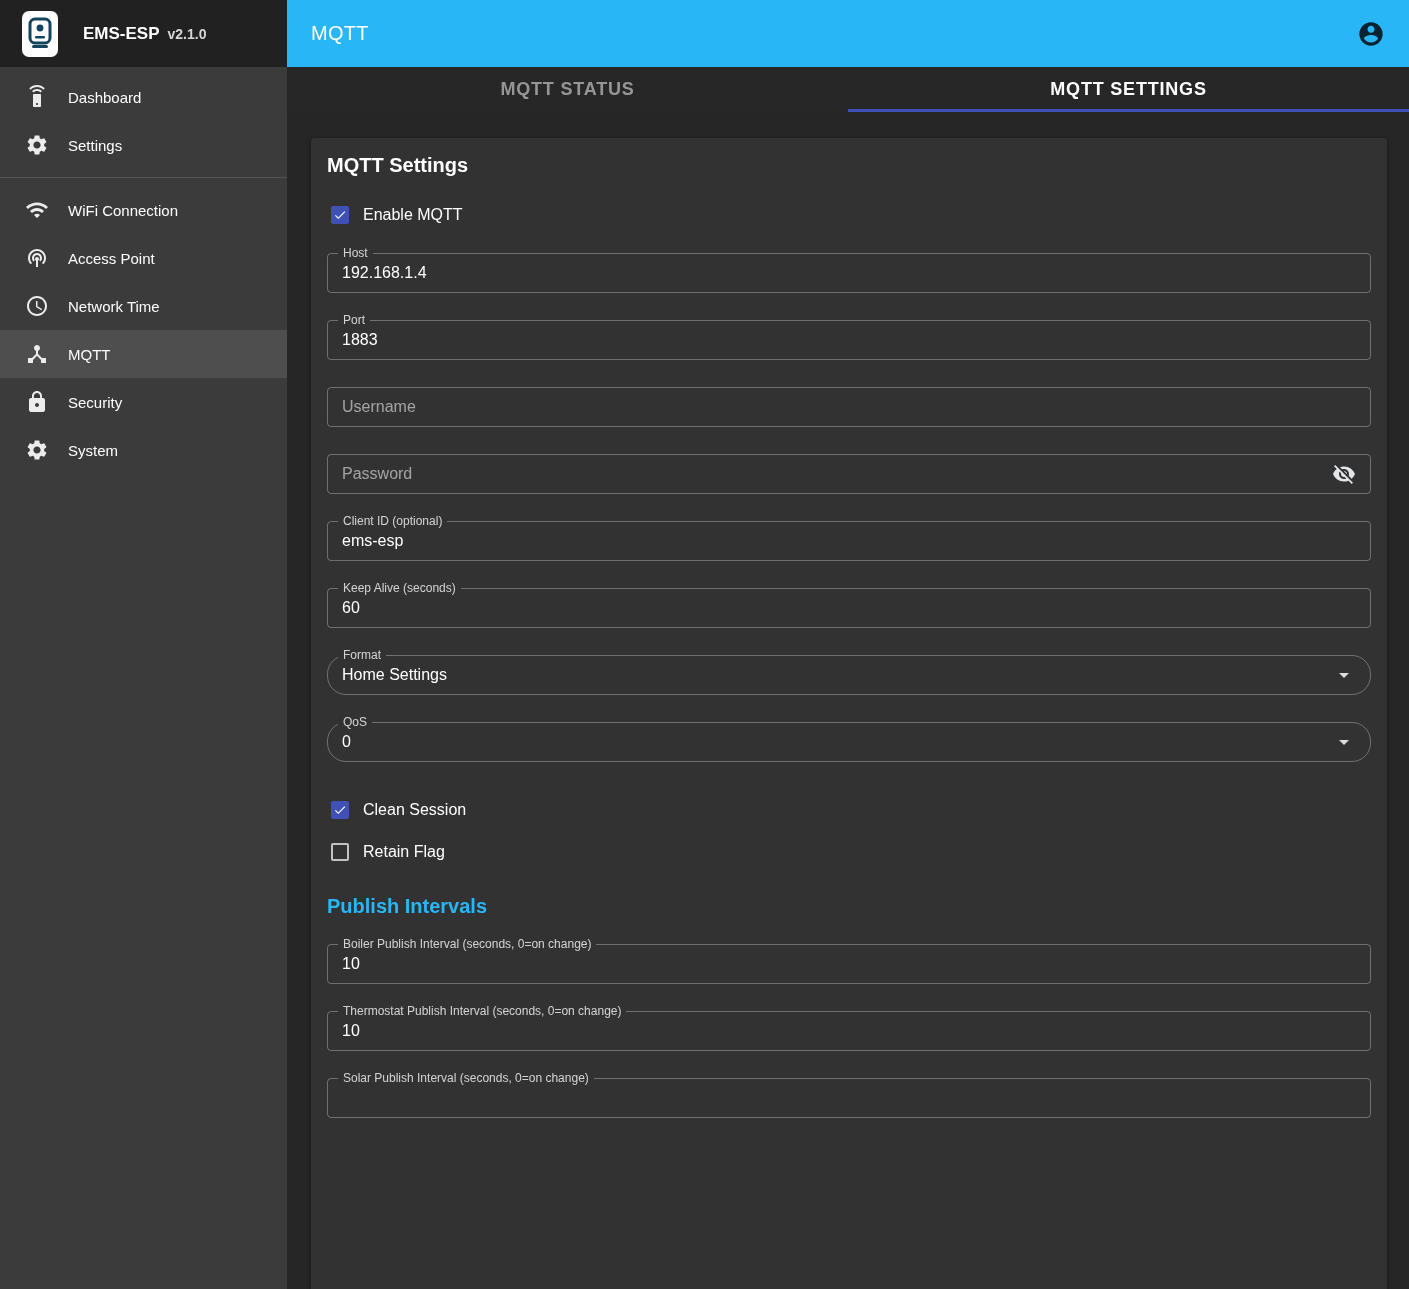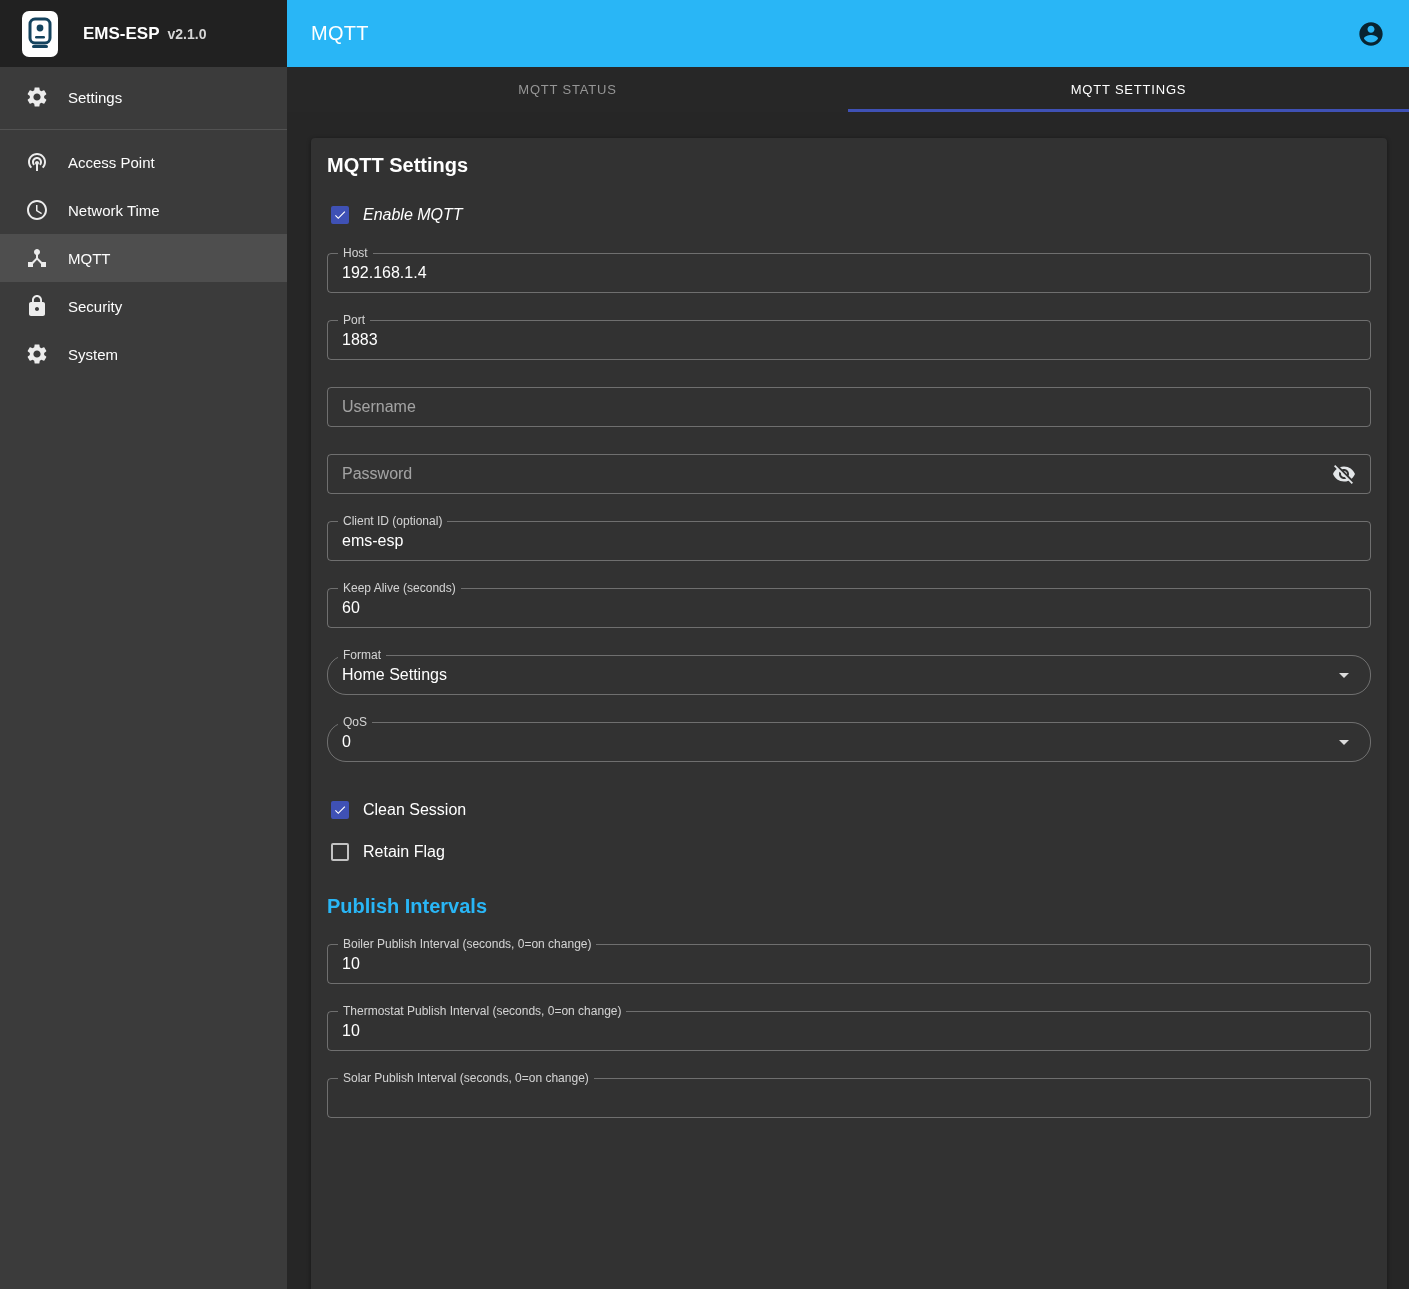--- a/index.html
+++ b/index.html
@@ -27,21 +27,21 @@
   .divider { border-top:1px solid rgba(255,255,255,0.12); margin:8px 0; }
 
   
   .main { flex:1; display:flex; flex-direction:column; min-width:0; background:#262626; }
   .appbar { height:67px; flex:none; background:#29b6f6; display:flex; align-items:center; padding:0 24px; }
   .appbar-title { font-size:20px; font-weight:500; color:#ffffff; letter-spacing:0.3px; }
   .account-btn { margin-left:auto; width:28px; height:28px; color:rgba(0,0,0,0.8); cursor:pointer; }
 
   .tabs { height:45px; flex:none; background:#272727; display:flex; position:relative; }
   .tab { flex:1; display:flex; align-items:center; justify-content:center;
-         font-size:13px; font-weight:400; letter-spacing:0.8px; color:#969696; cursor:pointer; }
+         font-size:18px; font-weight:700; letter-spacing:0.8px; color:#969696; cursor:pointer; }
   .tab.active { color:#ffffff; }
   .tab-indicator { position:absolute; left:50%; bottom:0; width:50%; height:3px; background:#3f51b5; }
 
   .content { flex:1; padding:26px 22px 0 24px; overflow:hidden; }
   .card { background:#323232; border-radius:4px; box-shadow:0 1px 4px rgba(0,0,0,0.45);
           padding:0 16px; height:1400px; }
 
   .form-title { font-size:20px; font-weight:700; color:#fff; margin:0; padding-top:16px; height:39px; }
   .section-title { font-size:20px; font-weight:700; color:#29b6f6; margin:22px 0 0 0; height:24px; }
 
@@ -55,21 +55,21 @@
   .field { position:relative; height:40px; border:1px solid rgba(255,255,255,0.3); border-radius:4px;
            display:flex; align-items:center; padding:0 14px; margin-bottom:27px; cursor:text; }
   .field.select { cursor:pointer;border-radius:19px; }
   .field-label { position:absolute; top:-8px; left:10px; background:#323232; padding:0 5px;
                  font-size:12px; color:rgba(255,255,255,0.78); white-space:nowrap; }
   .field-value { font-size:16px; color:#fff; }
   .field-value.placeholder { color:rgba(255,255,255,0.55); }
   .trail-icon { margin-left:auto; width:24px; height:24px; color:#e3e6e8; flex:none; }
   .caret { margin-left:auto; width:24px; height:24px; color:#dcdcdc; flex:none; }
 
-  .mt-enable { margin-top:16px; margin-bottom:16px;font-style:italic; }
+  .mt-enable { margin-top:16px; margin-bottom:16px; }
   .mt-first-field { margin-top:0; }
   .mt-checks { margin-top:8px; }
   .mt-publish-field { margin-top:25px; }
 </style>
 </head>
 <body>
 
 <div class="app">
 
   <aside class="sidebar">
@@ -83,28 +83,44 @@
         </svg>
       </div>
       <span class="app-title">EMS-ESP</span>
       <span class="app-version">v2.1.0</span>
     </div>
 
     <nav>
       <div class="nav-item">
         <span class="nav-icon">
           <svg viewBox="0 0 24 24" width="24" height="24" fill="currentColor">
+              <path d="M15 9H9c-.55 0-1 .45-1 1v11c0 .55.45 1 1 1h6c.55 0 1-.45 1-1V10c0-.55-.45-1-1-1zm-3 11c-.55 0-1-.45-1-1s.45-1 1-1 1 .45 1 1-.45 1-1 1zM7.05 6.05l1.41 1.41C9.37 6.56 10.62 6 12 6s2.63.56 3.54 1.46l1.41-1.41C15.68 4.78 13.93 4 12 4s-3.68.78-4.95 2.05zM12 0C8.96 0 6.21 1.23 4.22 3.22l1.41 1.41C7.26 3.01 9.51 2 12 2s4.74 1.01 6.36 2.64l1.41-1.41C17.79 1.23 15.04 0 12 0z"></path>
+            </svg>
+        </span>
+        <span class="nav-label">Dashboard</span>
+      </div>
+      <div class="nav-item">
+        <span class="nav-icon">
+          <svg viewBox="0 0 24 24" width="24" height="24" fill="currentColor">
               <path d="M19.14 12.94c.04-.3.06-.61.06-.94 0-.32-.02-.64-.07-.94l2.03-1.58c.18-.14.23-.41.12-.61l-1.92-3.32c-.12-.22-.37-.29-.59-.22l-2.39.96c-.5-.38-1.03-.7-1.62-.94l-.36-2.54c-.04-.24-.24-.41-.48-.41h-3.84c-.24 0-.43.17-.47.41l-.36 2.54c-.59.24-1.13.57-1.62.94l-2.39-.96c-.22-.08-.47 0-.59.22L2.74 8.87c-.12.21-.08.47.12.61l2.03 1.58c-.05.3-.09.63-.09.94s.02.64.07.94l-2.03 1.58c-.18.14-.23.41-.12.61l1.92 3.32c.12.22.37.29.59.22l2.39-.96c.5.38 1.03.7 1.62.94l.36 2.54c.05.24.24.41.48.41h3.84c.24 0 .44-.17.47-.41l.36-2.54c.59-.24 1.13-.56 1.62-.94l2.39.96c.22.08.47 0 .59-.22l1.92-3.32c.12-.22.07-.47-.12-.61l-2.01-1.58zM12 15.6c-1.98 0-3.6-1.62-3.6-3.6s1.62-3.6 3.6-3.6 3.6 1.62 3.6 3.6-1.62 3.6-3.6 3.6z"></path>
             </svg>
         </span>
         <span class="nav-label">Settings</span>
       </div>
 
       <div class="divider"></div>
 
+      <div class="nav-item">
+        <span class="nav-icon">
+          <svg viewBox="0 0 24 24" width="24" height="24" fill="currentColor">
+              <path d="M1 9l2 2c4.97-4.97 13.03-4.97 18 0l2-2C16.93 2.93 7.08 2.93 1 9zm8 8l3 3 3-3c-1.65-1.66-4.34-1.66-6 0zm-4-4l2 2c2.76-2.76 7.24-2.76 10 0l2-2C15.14 9.14 8.87 9.14 5 13z"></path>
+            </svg>
+        </span>
+        <span class="nav-label">WiFi Connection</span>
+      </div>
       <div class="nav-item">
         <span class="nav-icon">
           <svg viewBox="0 0 24 24" width="24" height="24" fill="currentColor">
               <path d="M12 11c-1.1 0-2 .9-2 2 0 .74.4 1.38 1 1.72V21h2v-6.28c.6-.35 1-.98 1-1.72 0-1.1-.9-2-2-2zM12 3C7.03 3 3 7.03 3 12c0 2.49 1.01 4.74 2.64 6.36l1.41-1.41C5.78 15.67 5 13.93 5 12c0-3.87 3.13-7 7-7s7 3.13 7 7c0 1.93-.78 3.67-2.05 4.95l1.41 1.41C19.99 16.74 21 14.49 21 12c0-4.97-4.03-9-9-9zm0 4c-2.76 0-5 2.24-5 5 0 1.38.56 2.63 1.46 3.54l1.41-1.41C9.33 13.57 9 12.82 9 12c0-1.66 1.34-3 3-3s3 1.34 3 3c0 .82-.33 1.57-.88 2.12l1.41 1.41C16.44 14.63 17 13.38 17 12c0-2.76-2.24-5-5-5z"></path>
             </svg>
         </span>
         <span class="nav-label">Access Point</span>
       </div>
       <div class="nav-item">
         <span class="nav-icon">

